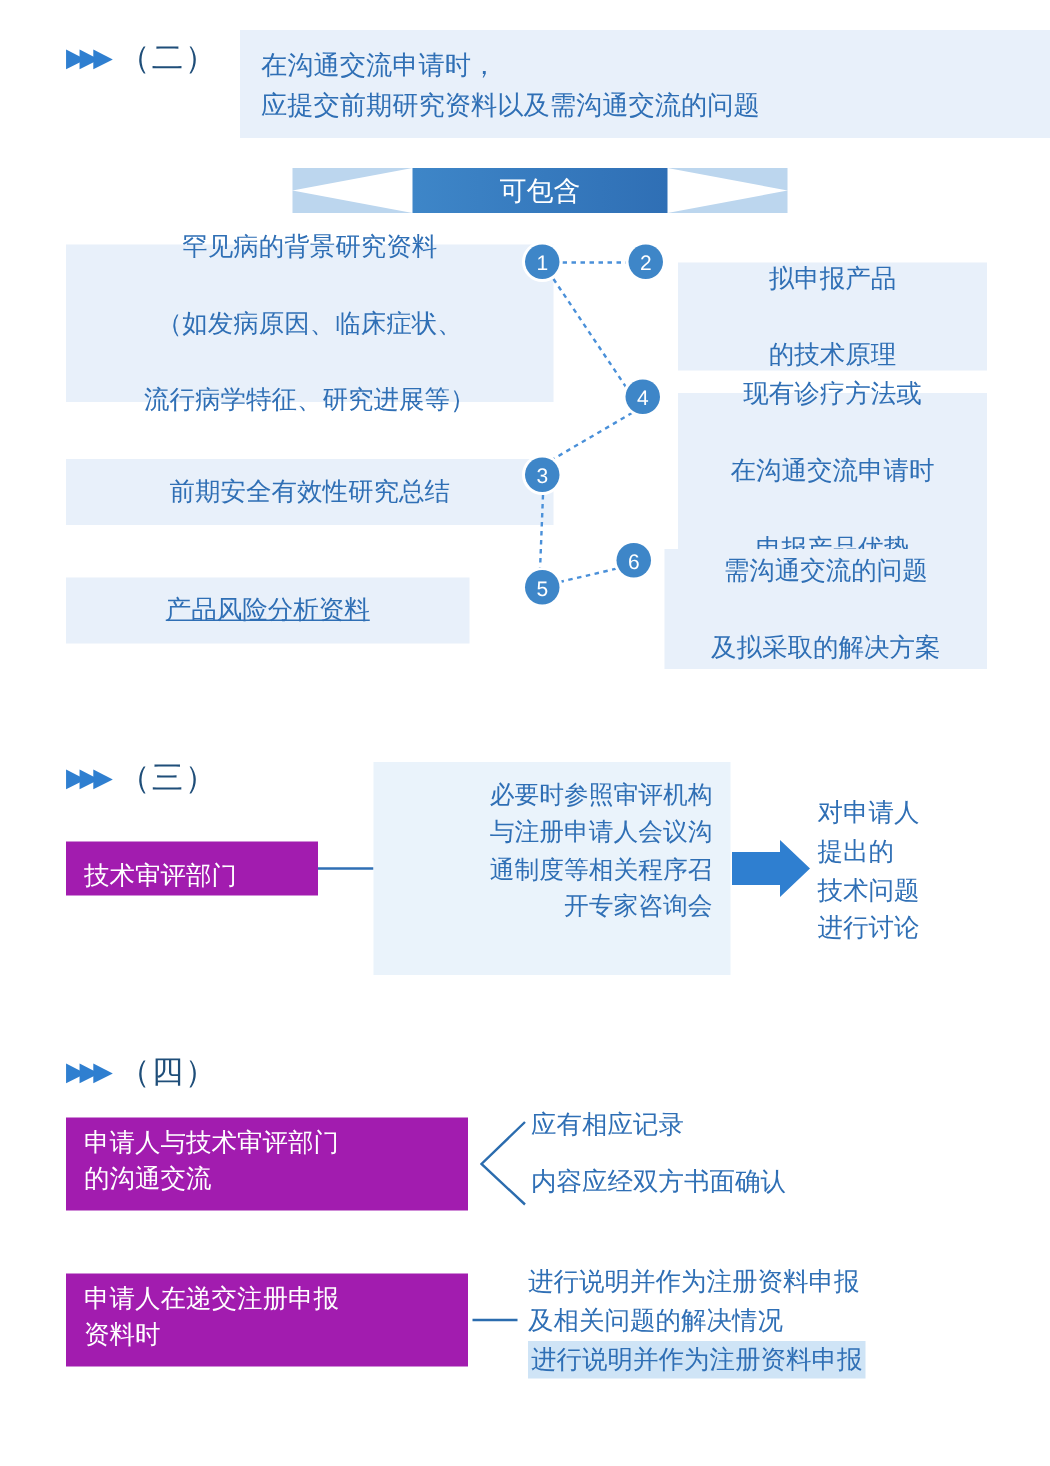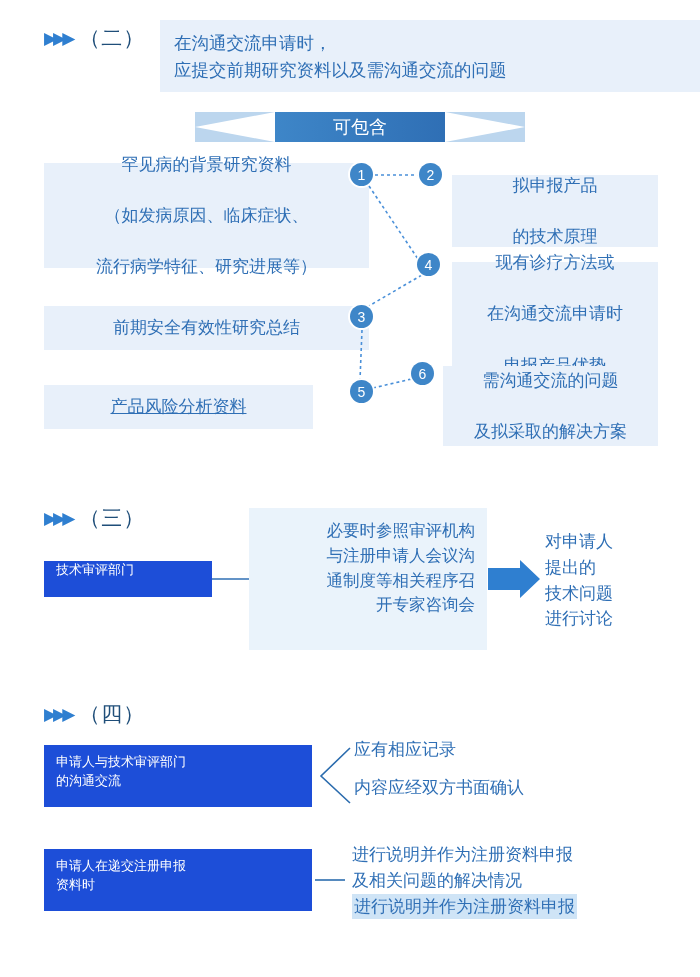--- a/index.html
+++ b/index.html
@@ -95,28 +95,28 @@
     color: #fff;
     font-size: 14px;
     display: flex;
     align-items: center;
     justify-content: center;
     box-shadow: 0 0 0 2px #ffffff;
   }
 
   
   .bluebox {
-    background: #1d4ed8;
+    background: #a21caf;
     color: #ffffff;
     box-sizing: border-box;
     display: flex;
     flex-direction: column;
-    justify-content: flex-start;
+    justify-content: flex-end;
     padding: 8px 12px;
-    font-size: 13px;
+    font-size: 17px;
     line-height: 1.45;
   }
 
   
   .lightbox {
     background: #eaf3fb;
     color: #2f6fb5;
     box-sizing: border-box;
     padding: 10px 12px;
     font-size: 16.5px;

